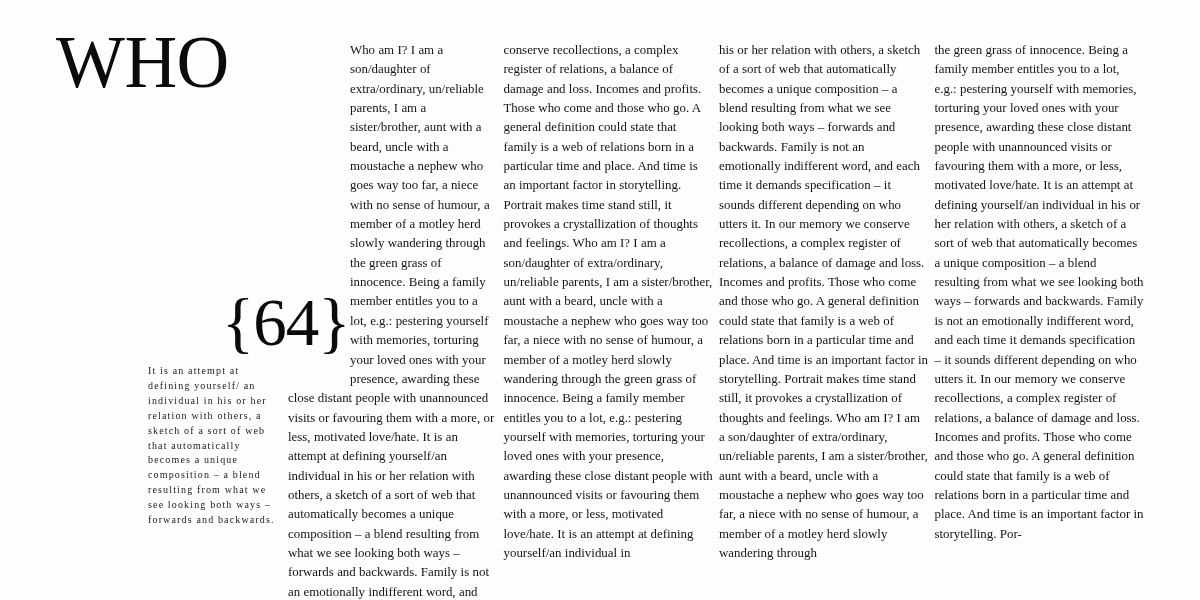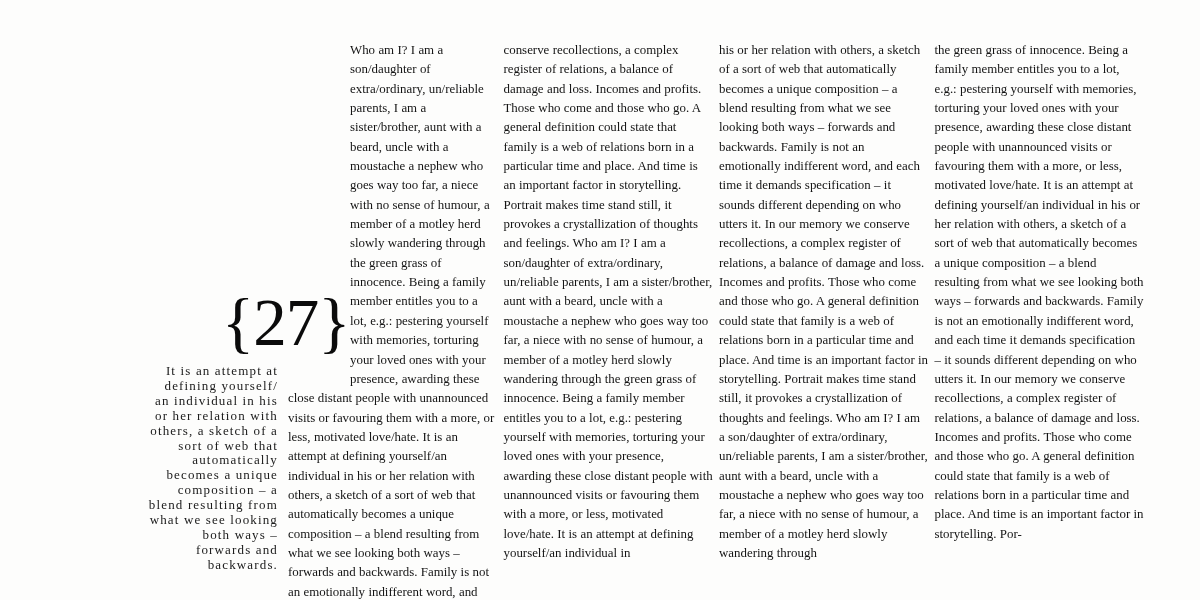--- a/index.html
+++ b/index.html
@@ -55,23 +55,22 @@
     letter-spacing: -1px;
     white-space: nowrap;
   }
 
   
   .caption {
     position: absolute;
     left: 148px;
     top: 364px;
     width: 130px;
-    text-align: right;
     font-family: "Liberation Serif", "DejaVu Serif", serif;
-    font-size: 13px;
+    font-size: 10px;
     line-height: 14.9px;
     letter-spacing: 1.15px;
     color: #1a1a1a;
   }
 
   
   .columns {
     position: absolute;
     left: 288px;
     top: 41px;
@@ -104,24 +103,24 @@
     margin-top: 251px;
     shape-outside: inset(0);
   }
 </style>
 </head>
 <body>
 
 <div class="page">
 
   <div class="masthead">
-    <h1 class="title"></h1>
+    <h1 class="title"><span class="title-line">WHO</span></h1>
   </div>
 
-  <div class="folio">{27}</div>
+  <div class="folio">{64}</div>
 
   <div class="caption">It is an attempt at defining yourself/ an individual in his or her relation with others, a sketch of a sort of web that automatically becomes a unique composition – a blend resulting from what we see looking both ways – forwards and backwards.</div>
 
   <div class="columns">
     <div class="col col-1">
       <div class="wrap-shim"></div>
       <p>Who am I? I am a son/daughter of extra/ordinary, un/reliable parents, I am a sister/brother, aunt with a beard, uncle with a moustache a nephew who goes way too far, a niece with no sense of humour, a member of a motley herd slowly wandering through the green grass of innocence. Being a family member entitles you to a lot, e.g.: pestering yourself with memories, torturing your loved ones with your presence, awarding these close distant people with unannounced visits or favouring them with a more, or less, motivated love/hate. It is an attempt at defining yourself/an individual in his or her relation with others, a sketch of a sort of web that automatically becomes a unique composition – a blend resulting from what we see looking both ways – forwards and backwards. Family is not an emotionally indifferent word, and each time it demands specification – it sounds different depending on who utters it. In our memory we</p>
     </div>
     <div class="col col-2">
       <p>conserve recollections, a complex register of relations, a balance of damage and loss. Incomes and profits. Those who come and those who go.    A general definition could state that family is a web of relations born in a particular time and place. And time is an important factor in storytelling. Portrait makes time stand still, it provokes a crystallization of thoughts and feelings. Who am I? I am a son/daughter of extra/ordinary, un/reliable parents, I am a sister/brother, aunt with a beard, uncle with a moustache a nephew who goes way too far, a niece with no sense of humour, a member of a motley herd slowly wandering through the green grass of innocence. Being a family member entitles you to a lot, e.g.: pestering yourself with memories, torturing your loved ones with your presence, awarding these close distant people with unannounced visits or favouring them with a more, or less, motivated love/hate. It is an attempt at defining yourself/an individual in</p>

